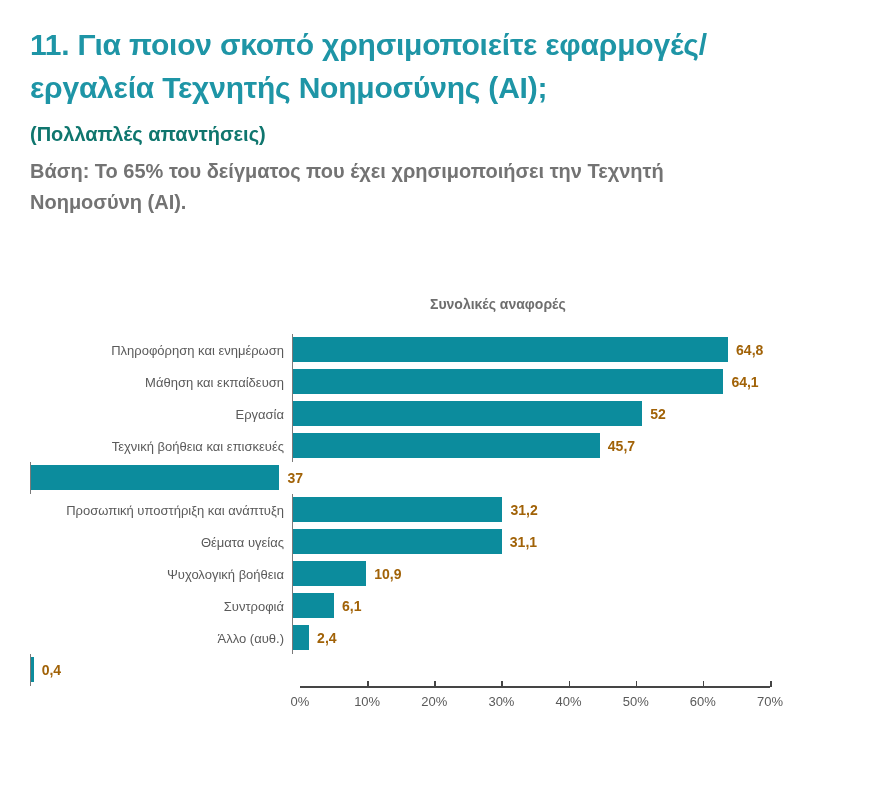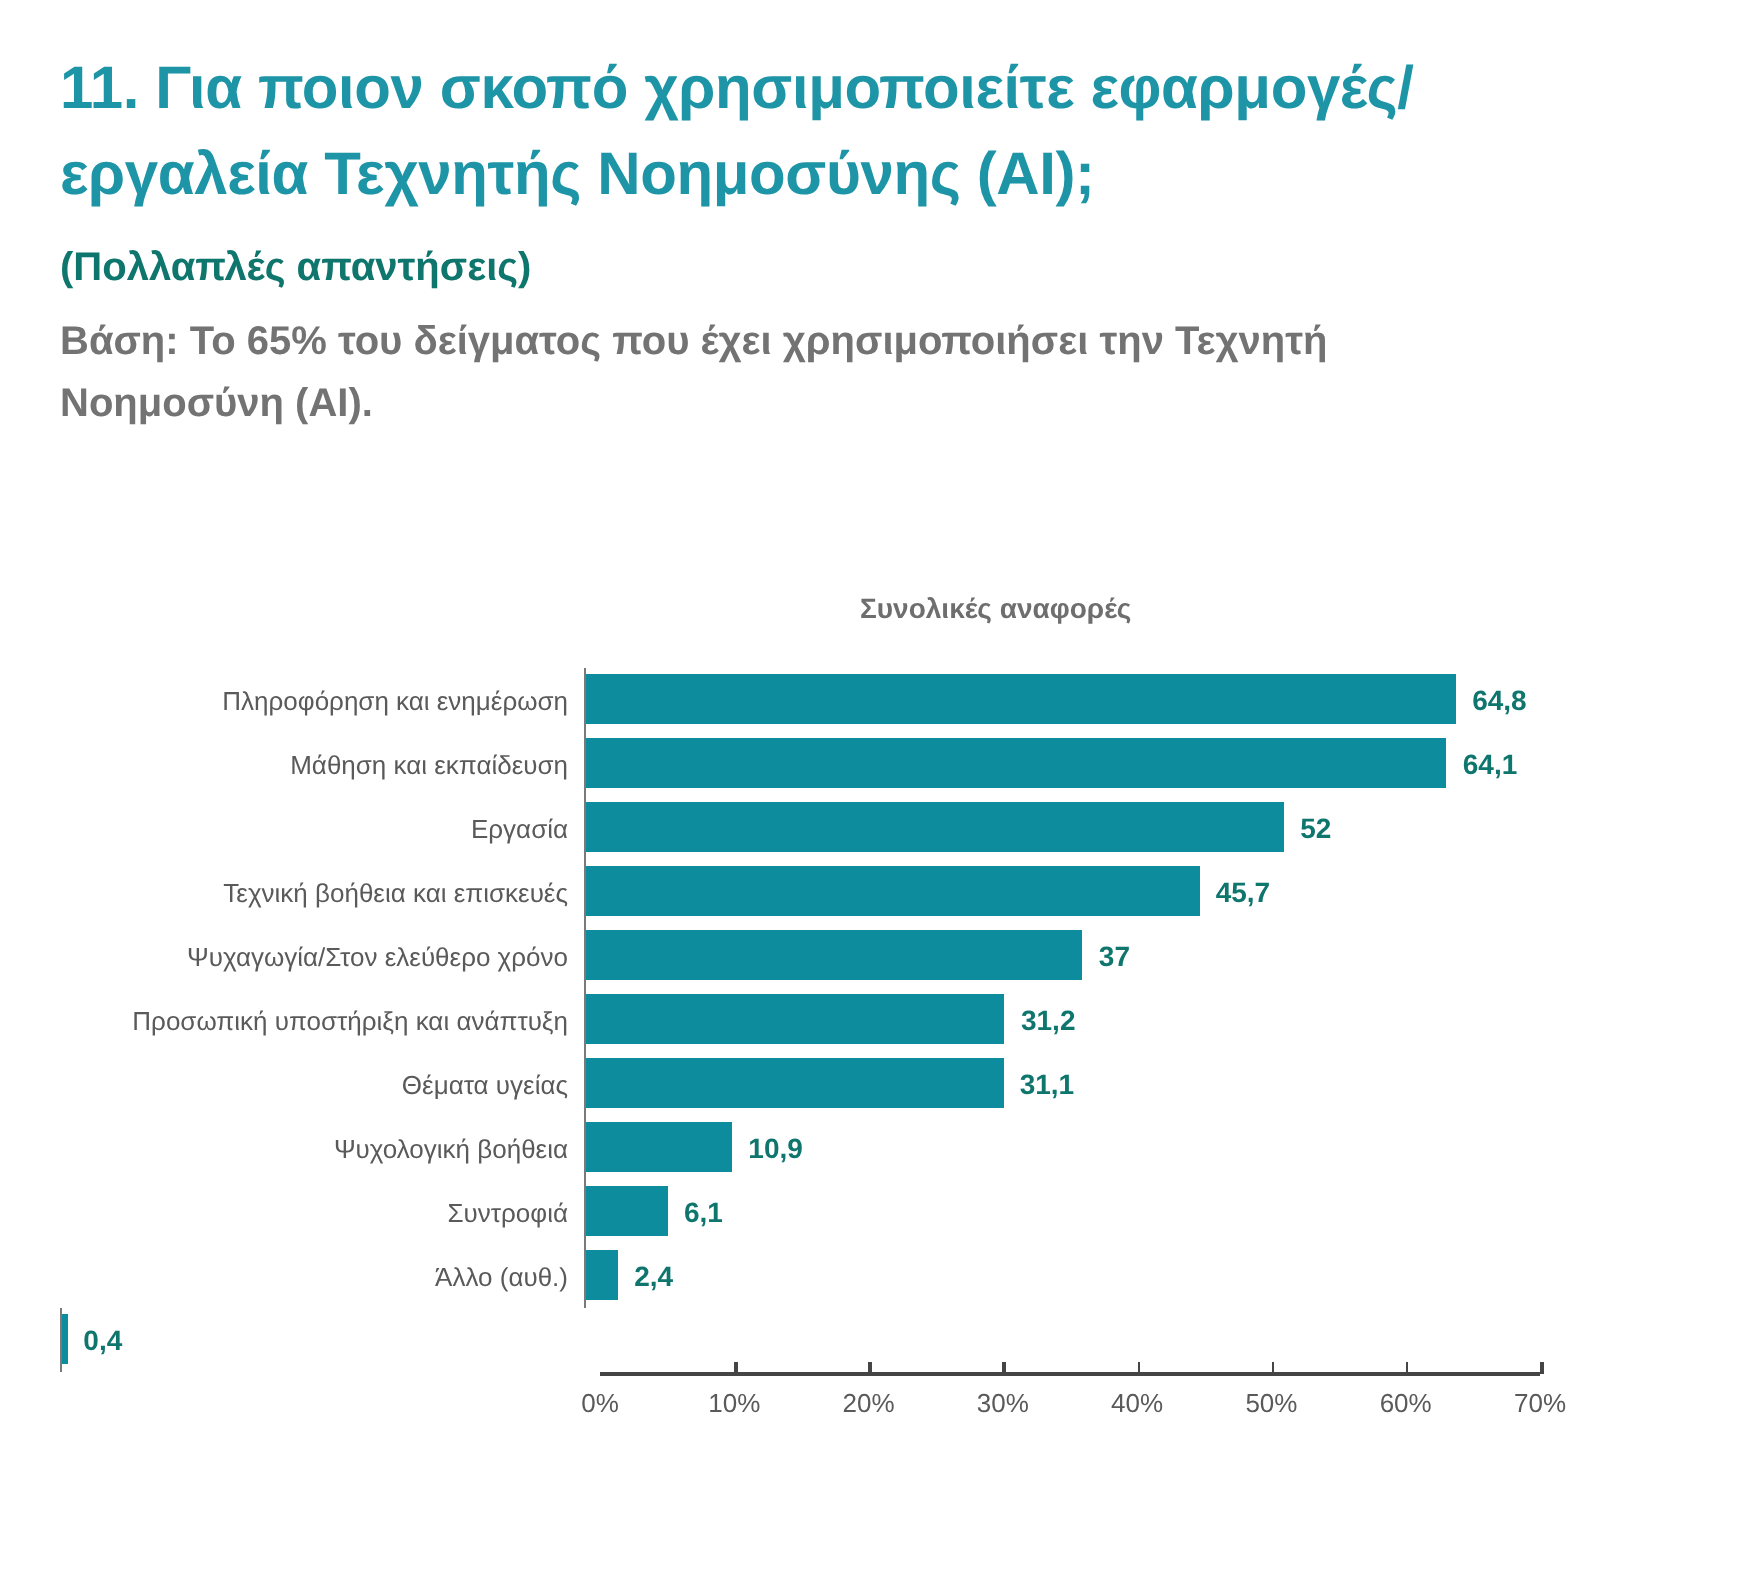--- a/index.html
+++ b/index.html
@@ -71,21 +71,21 @@
   .bar {
     position: absolute;
     left: 0; top: 3px;
     height: 25px;
     background: #0c8c9d;
   }
   .value-label {
     position: absolute;
     top: 50%;
     transform: translateY(-50%);
-    color: #0f766e;
+    color: #a16207;
     font-size: 14px;
     font-weight: 700;
     white-space: nowrap;
   }
   .x-axis {
     position: relative;
     margin-left: 270px;
     width: 470px;
     height: 0;
     border-top: 2px solid #454545;
@@ -152,21 +152,20 @@
           </div>
         </div>
         <div class="chart-row">
           <div class="cat-label">Τεχνική βοήθεια και επισκευές</div>
           <div class="bar-track">
             <div class="bar" style="width: 306.843px; background: rgb(12, 140, 157);"></div>
             <span class="value-label" style="left: 314.843px;">45,7</span>
           </div>
         </div>
         <div class="chart-row">
-          <div class="cat-label">Ψυχαγωγία/Στον ελεύθερο χρόνο</div>
           <div class="bar-track">
             <div class="bar" style="width: 248.429px; background: rgb(12, 140, 157);"></div>
             <span class="value-label" style="left: 256.429px;">37</span>
           </div>
         </div>
         <div class="chart-row">
           <div class="cat-label">Προσωπική υποστήριξη και ανάπτυξη</div>
           <div class="bar-track">
             <div class="bar" style="width: 209.486px; background: rgb(12, 140, 157);"></div>
             <span class="value-label" style="left: 217.486px;">31,2</span>

